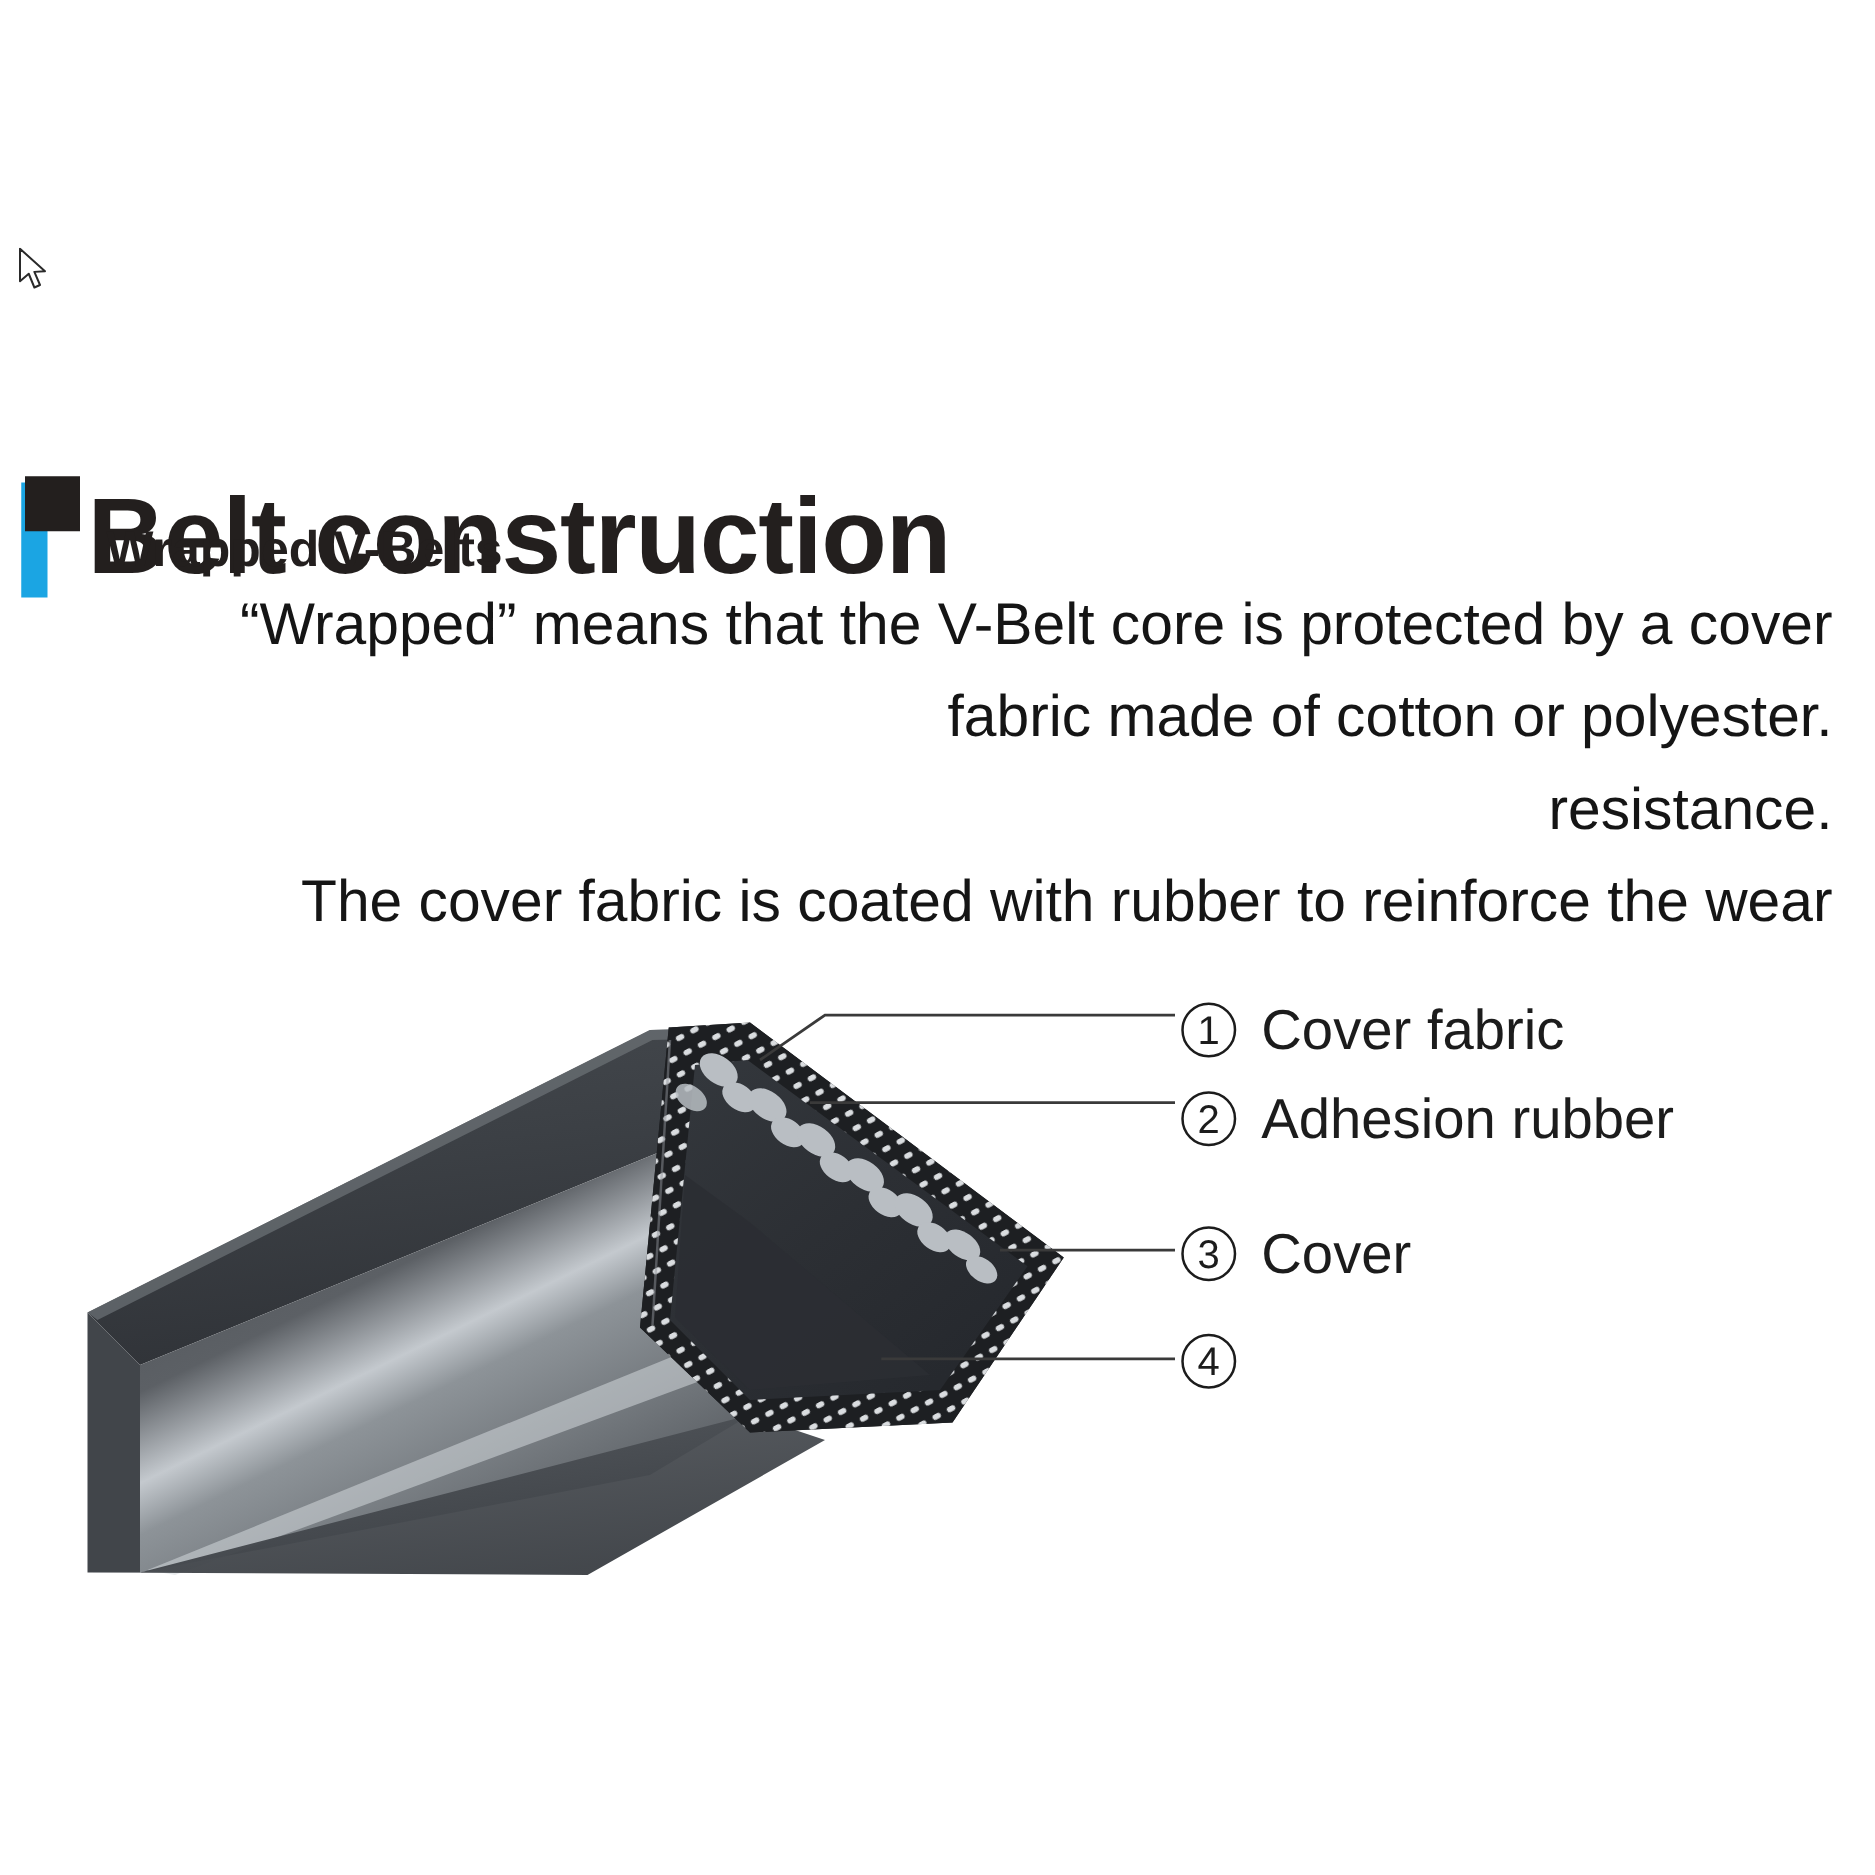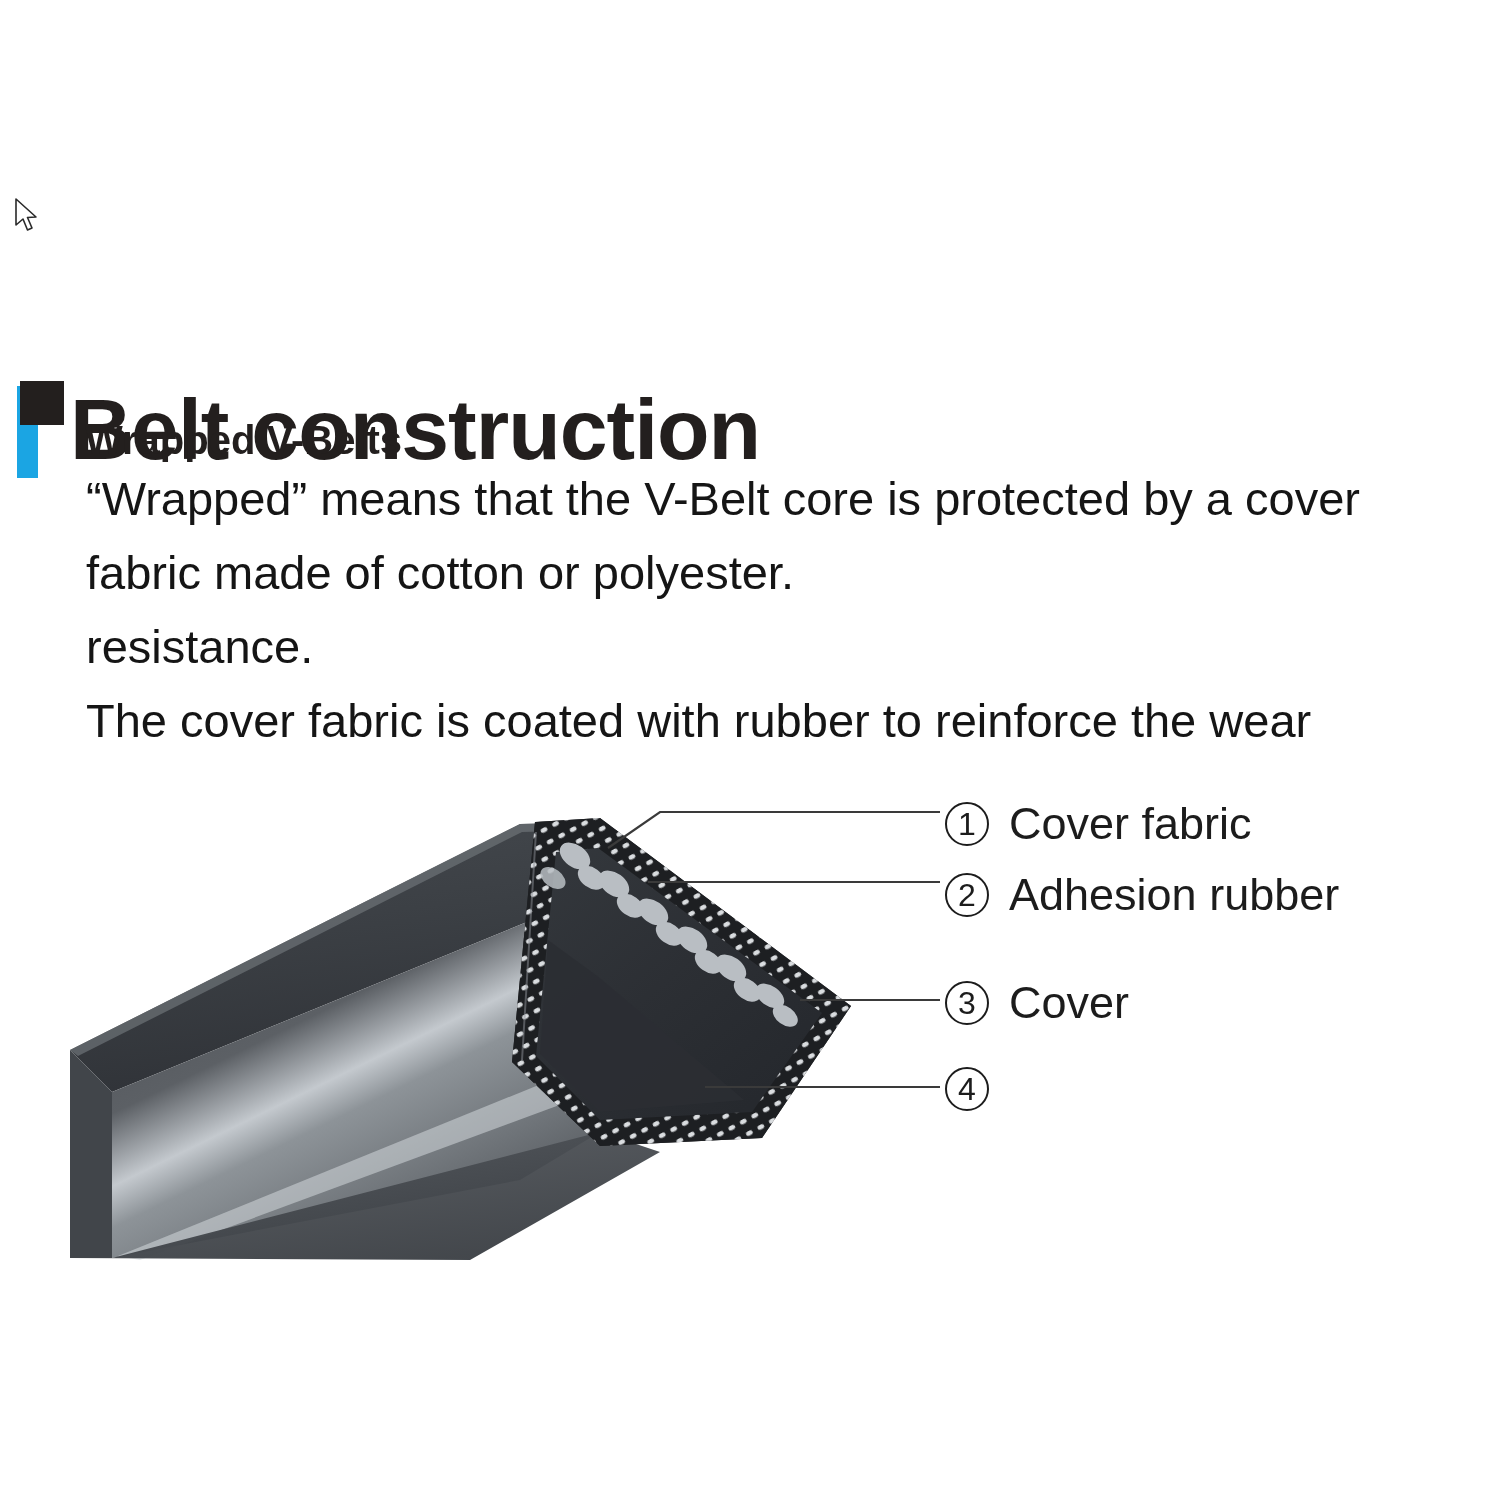--- a/index.html
+++ b/index.html
@@ -33,21 +33,21 @@
     font-family:"Liberation Sans",sans-serif;
     font-weight:bold;font-size:40px;line-height:58px;
     color:#231f1e;white-space:nowrap;margin-top:37px;
   }
 
   
   .body-wrap{position:absolute;left:86px;top:462px;width:1380px;}
   .body-line{
     font-family:"Liberation Sans Narrow","Liberation Sans",sans-serif;
     font-size:47px;line-height:74px;color:#151515;
-    font-stretch:condensed;white-space:nowrap;
+    font-stretch:condensed;white-space:nowrap;text-align:right;
   }
 
   
   .figure{position:absolute;left:0;top:760px;width:1500px;height:560px;}
   .figure svg{display:block;}
 
   
   .callout{
     position:absolute;display:flex;align-items:center;height:56px;
   }

